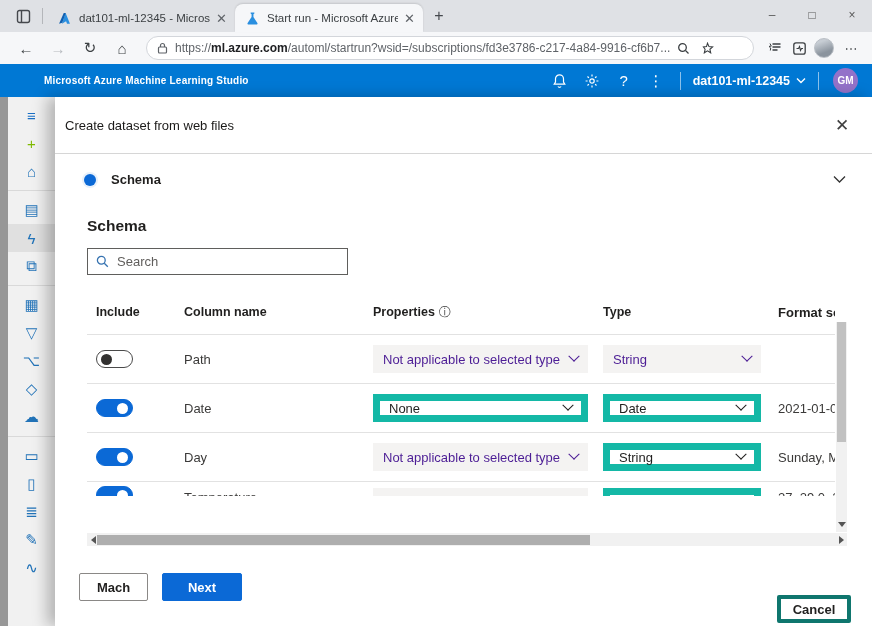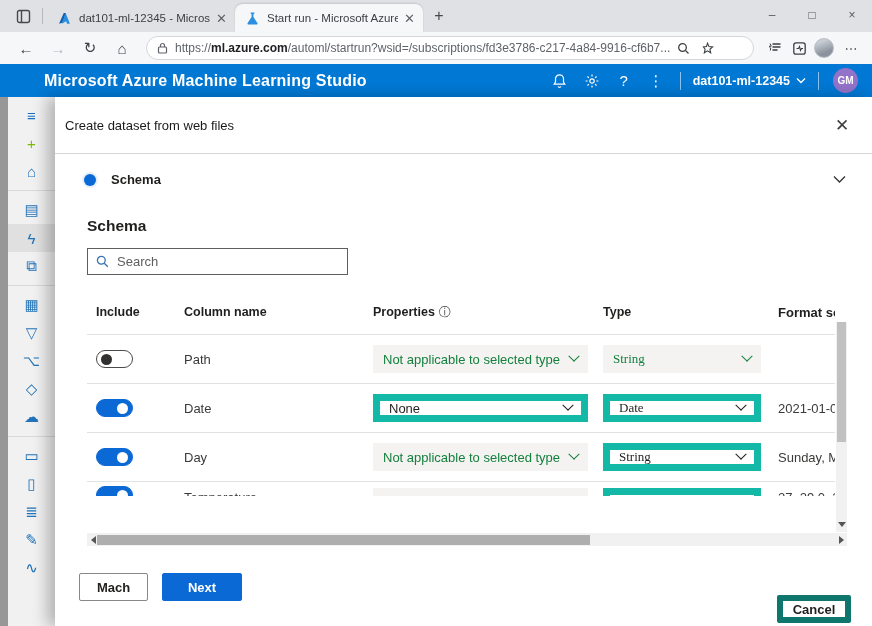--- a/index.html
+++ b/index.html
@@ -27,21 +27,21 @@
   .navicon.disabled { color:#b6b9be; }
   .urlpill { flex:1; height:24px; background:#fff; border:1px solid #d3d6db; border-radius:12px; display:flex; align-items:center; padding:0 10px; margin:0 8px; overflow:hidden; }
   .urlpill .lock { margin-right:7px; display:flex; }
   .urltext { font-size:12px; color:#5f6368; white-space:nowrap; overflow:hidden;text-align:center; }
   .urltext .domain { color:#202124; font-weight:bold; }
   .pillicon { width:22px; height:22px; display:flex; align-items:center; justify-content:center; margin-left:2px; color:#3c4043; font-size:13px; }
   .avatar-photo { width:20px; height:20px; border-radius:50%; background:linear-gradient(160deg,#c7cdd4 20%,#8b949e 70%); border:1px solid #b9bec5; margin:0 4px; }
 
   
   .mlheader { height:33px; background:#0078d4; display:flex; align-items:center; color:#fff; padding:0 10px 0 20px; }
-  .ml-title { font-size:16px; font-weight:bold; letter-spacing:.2px;padding-left:24px; }
+  .ml-title { font-size:10px; font-weight:bold; letter-spacing:.2px;padding-left:24px; }
   .ml-right { margin-left:auto; display:flex; align-items:center; }
   .ml-icon { width:32px; height:33px; display:flex; align-items:center; justify-content:center; font-size:15px; }
   .ml-sep { width:1px; height:18px; background:rgba(255,255,255,.55); margin:0 8px; }
   .ws-name { font-size:12.5px; font-weight:bold; display:flex; align-items:center; gap:6px; padding:0 4px; }
   .gm-avatar { width:25px; height:25px; border-radius:50%; background:#9372c9; color:#fff; font-size:10px; font-weight:bold; display:flex; align-items:center; justify-content:center; margin:0 4px 0 6px; }
 
   
   .main { position:relative; height:529px; display:flex; background:#fff; }
   .overlay-strip { width:8px; height:100%; background:#979797; flex:none; }
   .sidebar { width:47px; height:100%; background:#f1f1f1; flex:none; display:flex; flex-direction:column; align-items:center; padding-top:4px; }
@@ -84,43 +84,43 @@
   .trow.clipped .cell-text { margin-top:8px; display:inline-block; }
   .trow.clipped .dropdown { margin-top:6px; }
 
   .toggle { width:37px; height:18px; border-radius:9px; border:1px solid #4a4a4a; background:#fff; position:relative; }
   .toggle .knob { width:11px; height:11px; border-radius:50%; background:#323130; position:absolute; top:2.5px; left:4px; }
   .toggle.on { background:#0b69d6; border-color:#0b69d6; }
   .toggle.on .knob { background:#fff; left:auto; right:4px; }
 
   .dropdown { height:28px; display:flex; align-items:center; padding:0 9px; font-size:13px; position:relative; }
   .dd-props { width:215px; }
-  .dd-type { width:158px;font-family:Liberation Serif, serif; }
-  .dropdown.disabled { background:#f4f3f2; color:#15803d; border:1px solid #f4f3f2; }
+  .dd-type { width:158px; }
+  .dropdown.disabled { background:#f4f3f2; color:#4c1d95; border:1px solid #f4f3f2; }
   .dropdown.enabled { background:#fff; color:#201f1e; border:7px solid #14b8a6; }
   .dropdown .dd-text { flex:1; white-space:nowrap; overflow:hidden; }
   .dd-chev { width:8px; height:8px; border-right:1.4px solid currentColor; border-bottom:1.4px solid currentColor; transform:rotate(45deg) translate(-2px,-2px); flex:none; }
 
   
   .vscroll { position:absolute; left:781px; top:225px; width:11px; height:210px; background:#f1f1f1; }
   .vscroll .vthumb { position:absolute; top:0; left:1px; width:9px; height:120px; background:#c1c1c1; }
   .vscroll .varrow { position:absolute; bottom:2px; left:0; width:11px; height:11px; display:flex; align-items:center; justify-content:center; }
   .tri-down { width:0; height:0; border-left:4px solid transparent; border-right:4px solid transparent; border-top:5px solid #555; }
   .hscroll { position:absolute; left:32px; top:436px; width:760px; height:13px; background:#f1f1f1; display:flex; align-items:center; }
   .hscroll .harrow { width:12px; height:13px; display:flex; align-items:center; justify-content:center; flex:none; }
   .tri-left { width:0; height:0; border-top:4px solid transparent; border-bottom:4px solid transparent; border-right:5px solid #555; }
   .tri-right { width:0; height:0; border-top:4px solid transparent; border-bottom:4px solid transparent; border-left:5px solid #555; }
   .hthumb { position:absolute; left:10px; top:1.5px; width:493px; height:10px; background:#aeaeae; }
 
   
   .footer { position:absolute; left:0; right:0; top:476px; height:28px; display:flex; align-items:center; padding:0 21px 0 24px; }
   .btn { height:28px; font-size:13px; font-family:"Liberation Sans",sans-serif; font-weight:bold; border-radius:2px; display:flex; align-items:center; justify-content:center; }
   .btn-back { width:69px; background:#fff; border:1px solid #8a8886; color:#201f1e; margin-right:14px; }
   .btn-next { width:80px; background:#0b69d6; border:1px solid #0b69d6; color:#fff; }
-  .btn-cancel { width:74px; background:#fff; border:6px solid #0f766e; color:#201f1e; margin-left:auto;margin-top:44px; }
+  .btn-cancel { width:74px; background:#fff; border:4px solid #0f766e; color:#201f1e; margin-left:auto;margin-top:44px; }
 </style>
 </head>
 <body>
 
 <div class="window">
 
   <div class="titlebar">
     <div class="tab-actions">
       <span>
           <svg width="15" height="15" viewBox="0 0 15 15">

